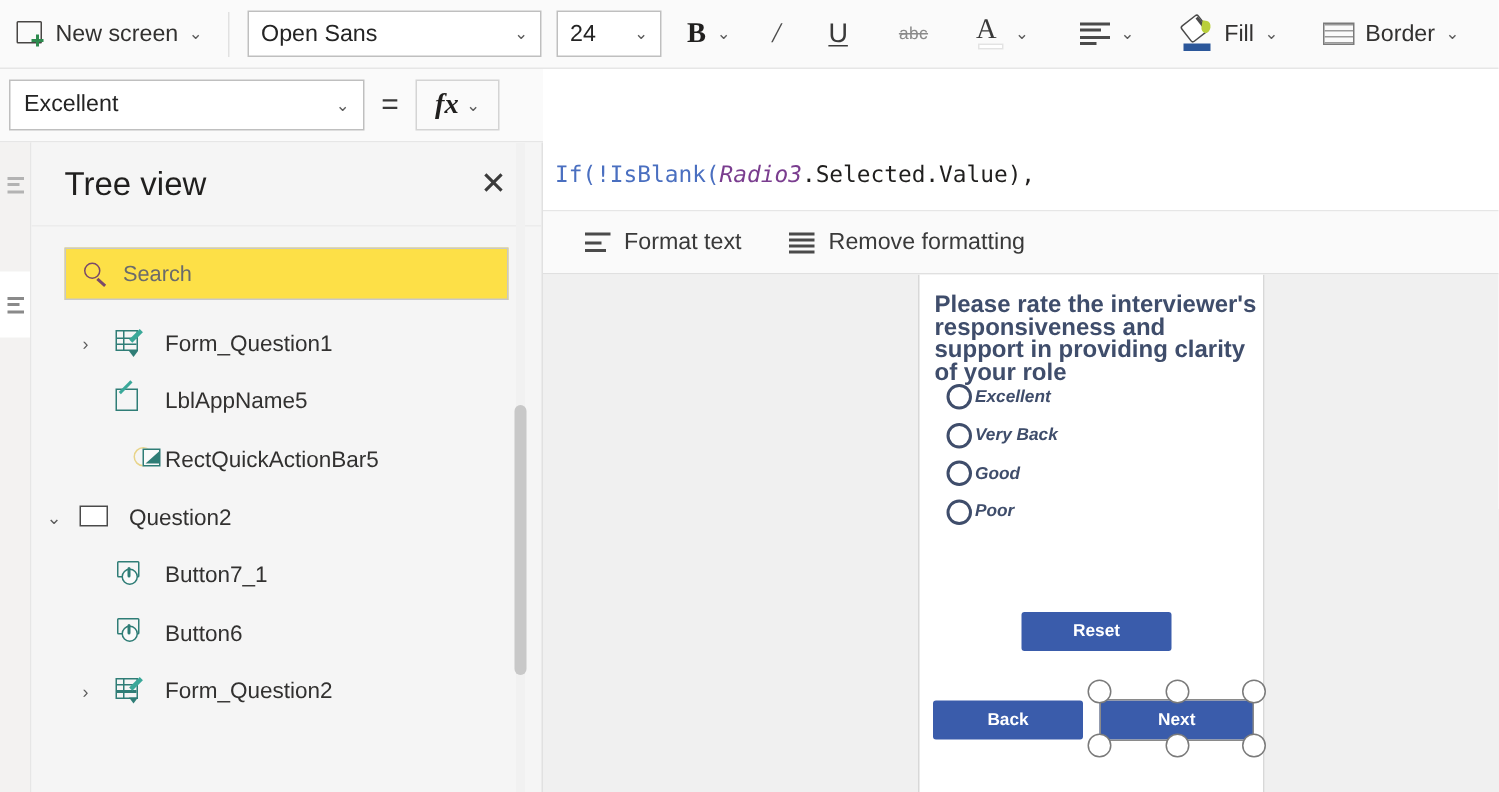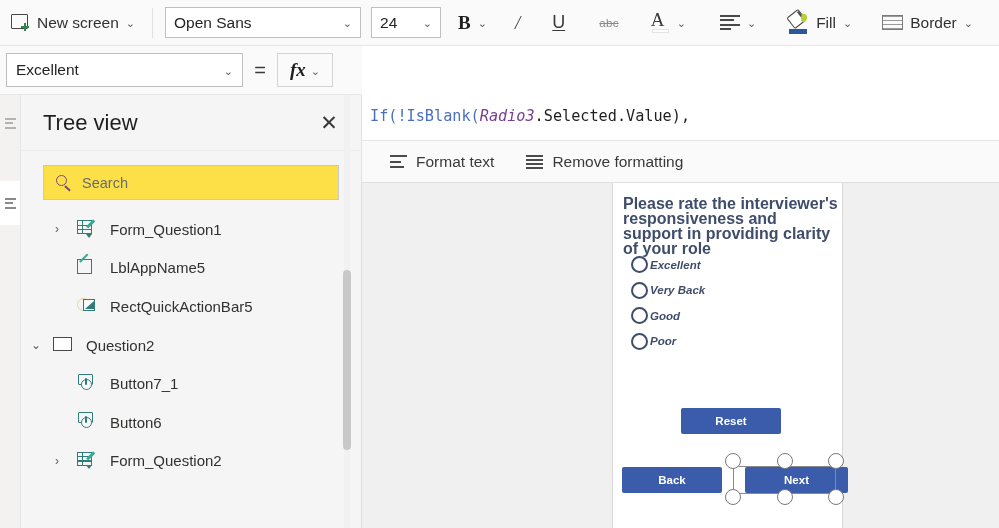--- a/index.html
+++ b/index.html
@@ -216,21 +216,21 @@
   .radio-lbl{font-size:11.5px;font-weight:bold;color:#3f4d6b;}
 
   .btn-blue{
     position:absolute;background:#3a5cab;color:#ffffff;
     display:flex;align-items:center;justify-content:center;
     font-size:11.5px;font-weight:bold;border-radius:2px;
     font-family:"Liberation Sans",sans-serif;
   }
   .btn-reset{left:68px;top:225px;width:100px;height:26px;}
   .btn-back{left:9px;top:284px;width:100px;height:26px;}
-  .btn-next{left:132px;top:284px;width:103px;height:26px;}
+  .btn-next{left:120px;top:284px;width:103px;height:26px;}
 
   .sel-handles{position:absolute;left:120px;top:284px;width:103px;height:26px;}
   .sel-handles .hd{
     position:absolute;width:16px;height:16px;border:1.6px solid #7a7a7a;
     border-radius:50%;background:#ffffff;box-sizing:border-box;
   }
   .sel-handles .hd.tl{left:-8px;top:-14px;}
   .sel-handles .hd.tc{left:43.5px;top:-14px;}
   .sel-handles .hd.tr{left:95px;top:-14px;}
   .sel-handles .hd.bl{left:-8px;top:22px;}
@@ -405,21 +405,21 @@
                 <span class="body"></span>
                 <span class="tip"></span>
               </span></span></span>
           <span class="t-label">Form_Question1</span>
         </div>
         <div class="tree-row" style="padding-left: 34px;">
           <span class="twisty spacer">›</span>
           <span class="t-icon"><span class="ic-label"><span class="sq"></span><span class="pen"></span></span></span>
           <span class="t-label">LblAppName5</span>
         </div>
-        <div class="tree-row" style="padding-left: 34px;">
+        <div class="tree-row" style="padding-left: 34px; text-align: center;">
           <span class="twisty spacer">›</span>
           <span class="t-icon"><span class="ic-rect"><span class="circ"></span><span class="tri"></span></span></span>
           <span class="t-label">RectQuickActionBar5</span>
         </div>
         <div class="tree-row" style="padding-left: 10px;">
           <span class="twisty">⌄</span>
           <span class="t-icon"><span class="ic-screen"><span class="sq"></span></span></span>
           <span class="t-label">Question2</span>
         </div>
         <div class="tree-row" style="padding-left: 34px;">

